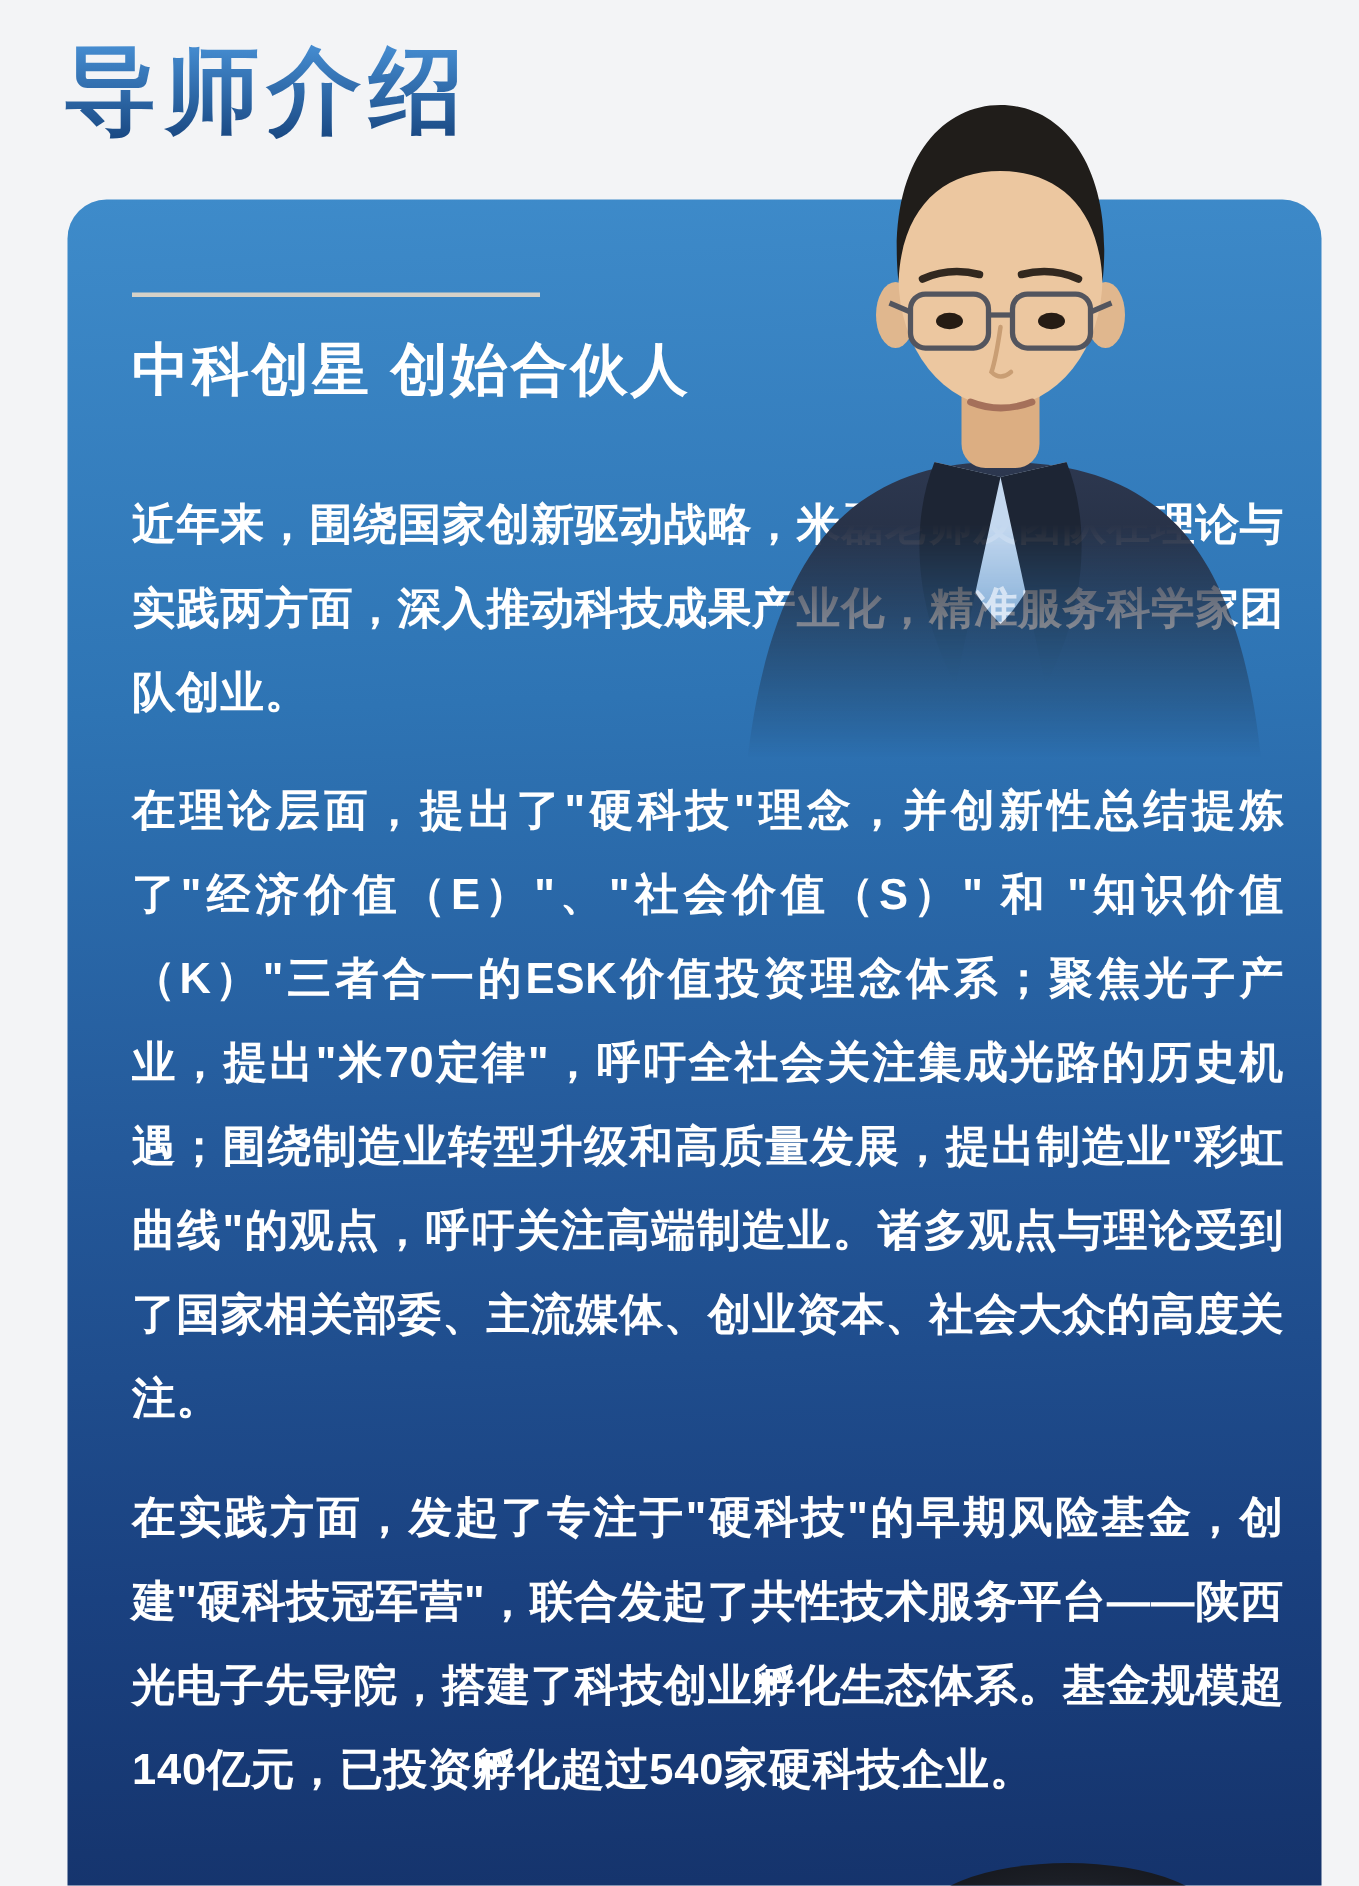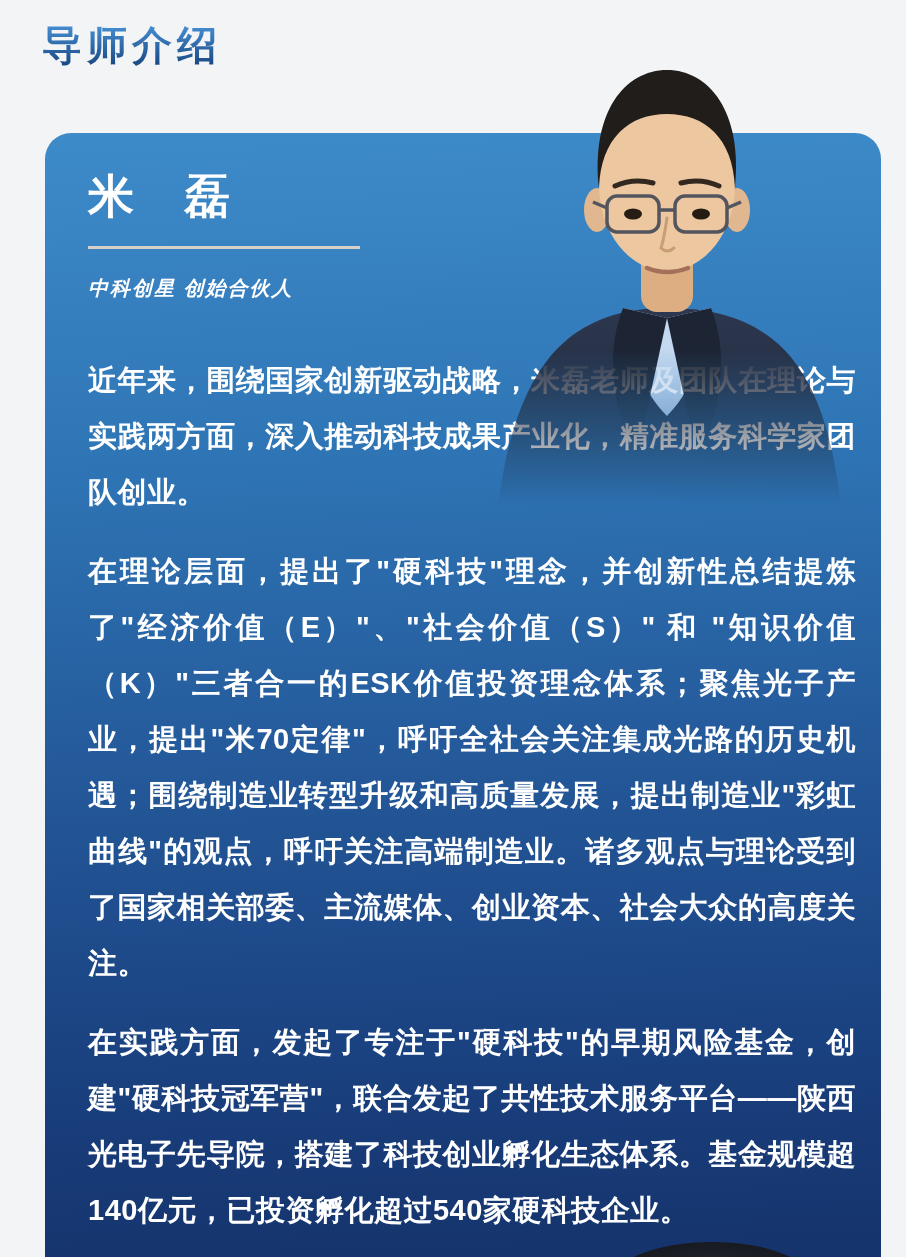--- a/index.html
+++ b/index.html
@@ -3,21 +3,21 @@
 <meta charset="utf-8">
 <style>
   html,body{margin:0;padding:0;}
   body{
     width:906px;height:1257px;position:relative;overflow:hidden;
     background:var(--page-bg,#f3f4f6);
     font-family:"Liberation Sans","DejaVu Sans",sans-serif;
   }
   .page-title{
     position:absolute;left:42px;top:18px;z-index:3;margin:0;
-    font-size:40px;font-weight:900;letter-spacing:5px;
+    font-size:63px;font-weight:900;letter-spacing:5px;
     color:#1e5aa4;
     background-image:linear-gradient(180deg,var(--title-grad-top,#4e9ae0) 0%,var(--title-grad-bottom,#17457f) 90%);
     -webkit-background-clip:text;background-clip:text;
     -webkit-text-fill-color:transparent;
   }
   .mentor-card{
     position:absolute;left:45px;top:133px;width:836px;height:1200px;z-index:1;
     border-radius:26px;
     background:linear-gradient(178deg,
       var(--card-grad-top,#3e8bca) 0%,
@@ -29,22 +29,22 @@
   }
   .mentor-name{
     margin:0;font-size:46px;font-weight:800;letter-spacing:2px;line-height:1.1;
   }
   .divider{
     width:272px;height:3px;margin-top:24px;
     background:var(--divider,#d5d1c8);
   }
   .roles{margin-top:28px;}
   .role{
-    margin:0 0 18px 0;font-style:italic;font-weight:700;
-    font-size:20px;letter-spacing:2px;line-height:1.15;
+    margin:0 0 18px 0;font-weight:700;
+    font-size:38px;letter-spacing:2px;line-height:1.15;
   }
   .bio{margin-top:52px;width:768px;}
   .bio p{
     margin:0 0 23px 0;font-size:29px;font-weight:700;
     line-height:56px;letter-spacing:0.5px;
     text-align:justify;text-justify:inter-ideograph;
   }
   .portrait{
     position:absolute;left:457px;top:20px;width:420px;height:500px;z-index:2;
     -webkit-mask-image:linear-gradient(to bottom,#000 66%,rgba(0,0,0,0) 97%);
@@ -56,21 +56,20 @@
     border-radius:50%;
     background:radial-gradient(ellipse at 50% 60%,#3a3f4a 0%,#1b1e25 55%,#121419 100%);
   }
 </style>
 </head>
 <body>
 
 <h1 class="page-title">导师介绍</h1>
 
 <section class="mentor-card">
-  <h2 class="mentor-name">米　磊</h2>
   <div class="divider"></div>
   <div class="roles">
     <p class="role">中科创星 创始合伙人</p>
   </div>
   <div class="bio">
     <p>近年来，围绕国家创新驱动战略，米磊老师及团队在理论与实践两方面，深入推动科技成果产业化，精准服务科学家团队创业。</p>
     <p>在理论层面，提出了"硬科技"理念，并创新性总结提炼了"经济价值（E）"、"社会价值（S）" 和 "知识价值（K）"三者合一的ESK价值投资理念体系；聚焦光子产业，提出"米70定律"，呼吁全社会关注集成光路的历史机遇；围绕制造业转型升级和高质量发展，提出制造业"彩虹曲线"的观点，呼吁关注高端制造业。诸多观点与理论受到了国家相关部委、主流媒体、创业资本、社会大众的高度关注。</p>
     <p>在实践方面，发起了专注于"硬科技"的早期风险基金，创建"硬科技冠军营"，联合发起了共性技术服务平台——陕西光电子先导院，搭建了科技创业孵化生态体系。基金规模超140亿元，已投资孵化超过540家硬科技企业。</p>
 
   </div>

